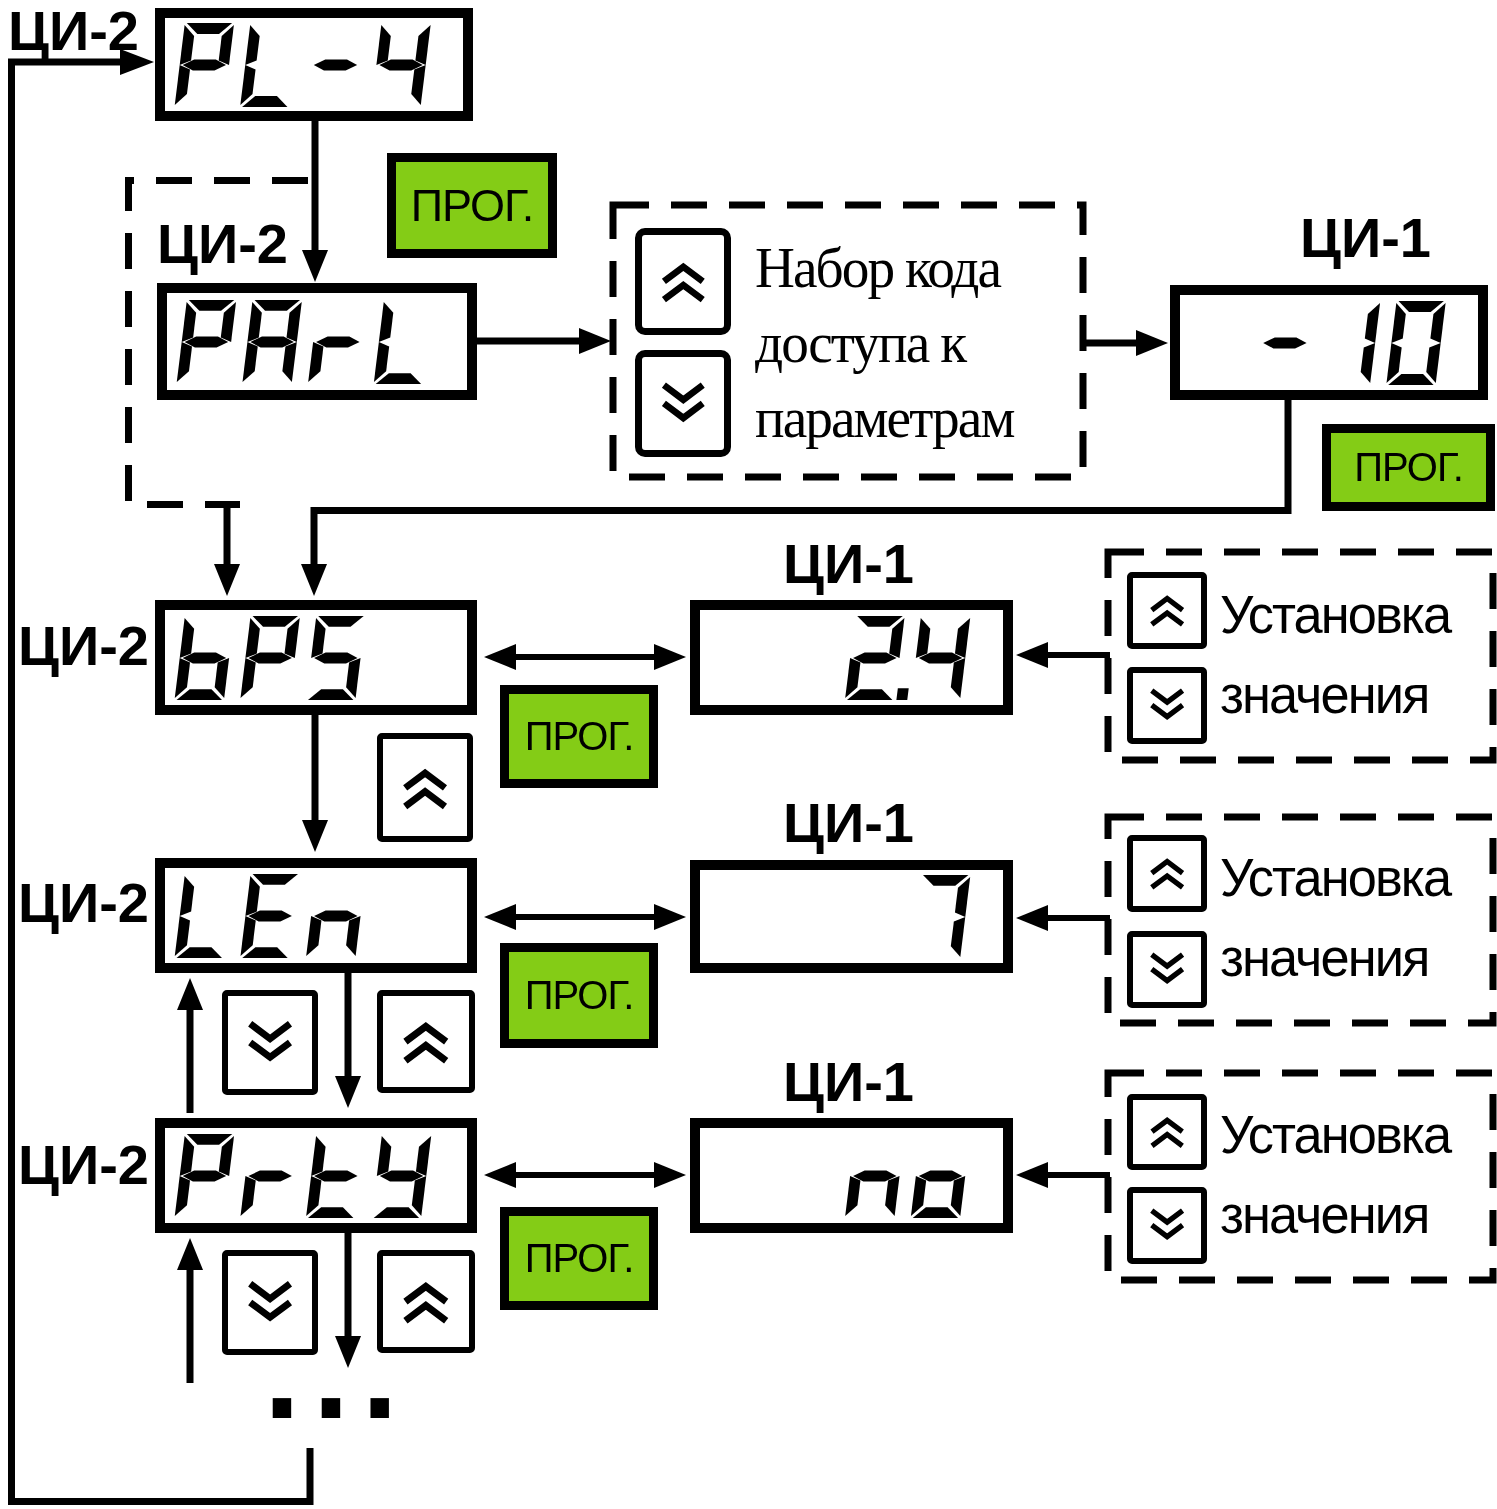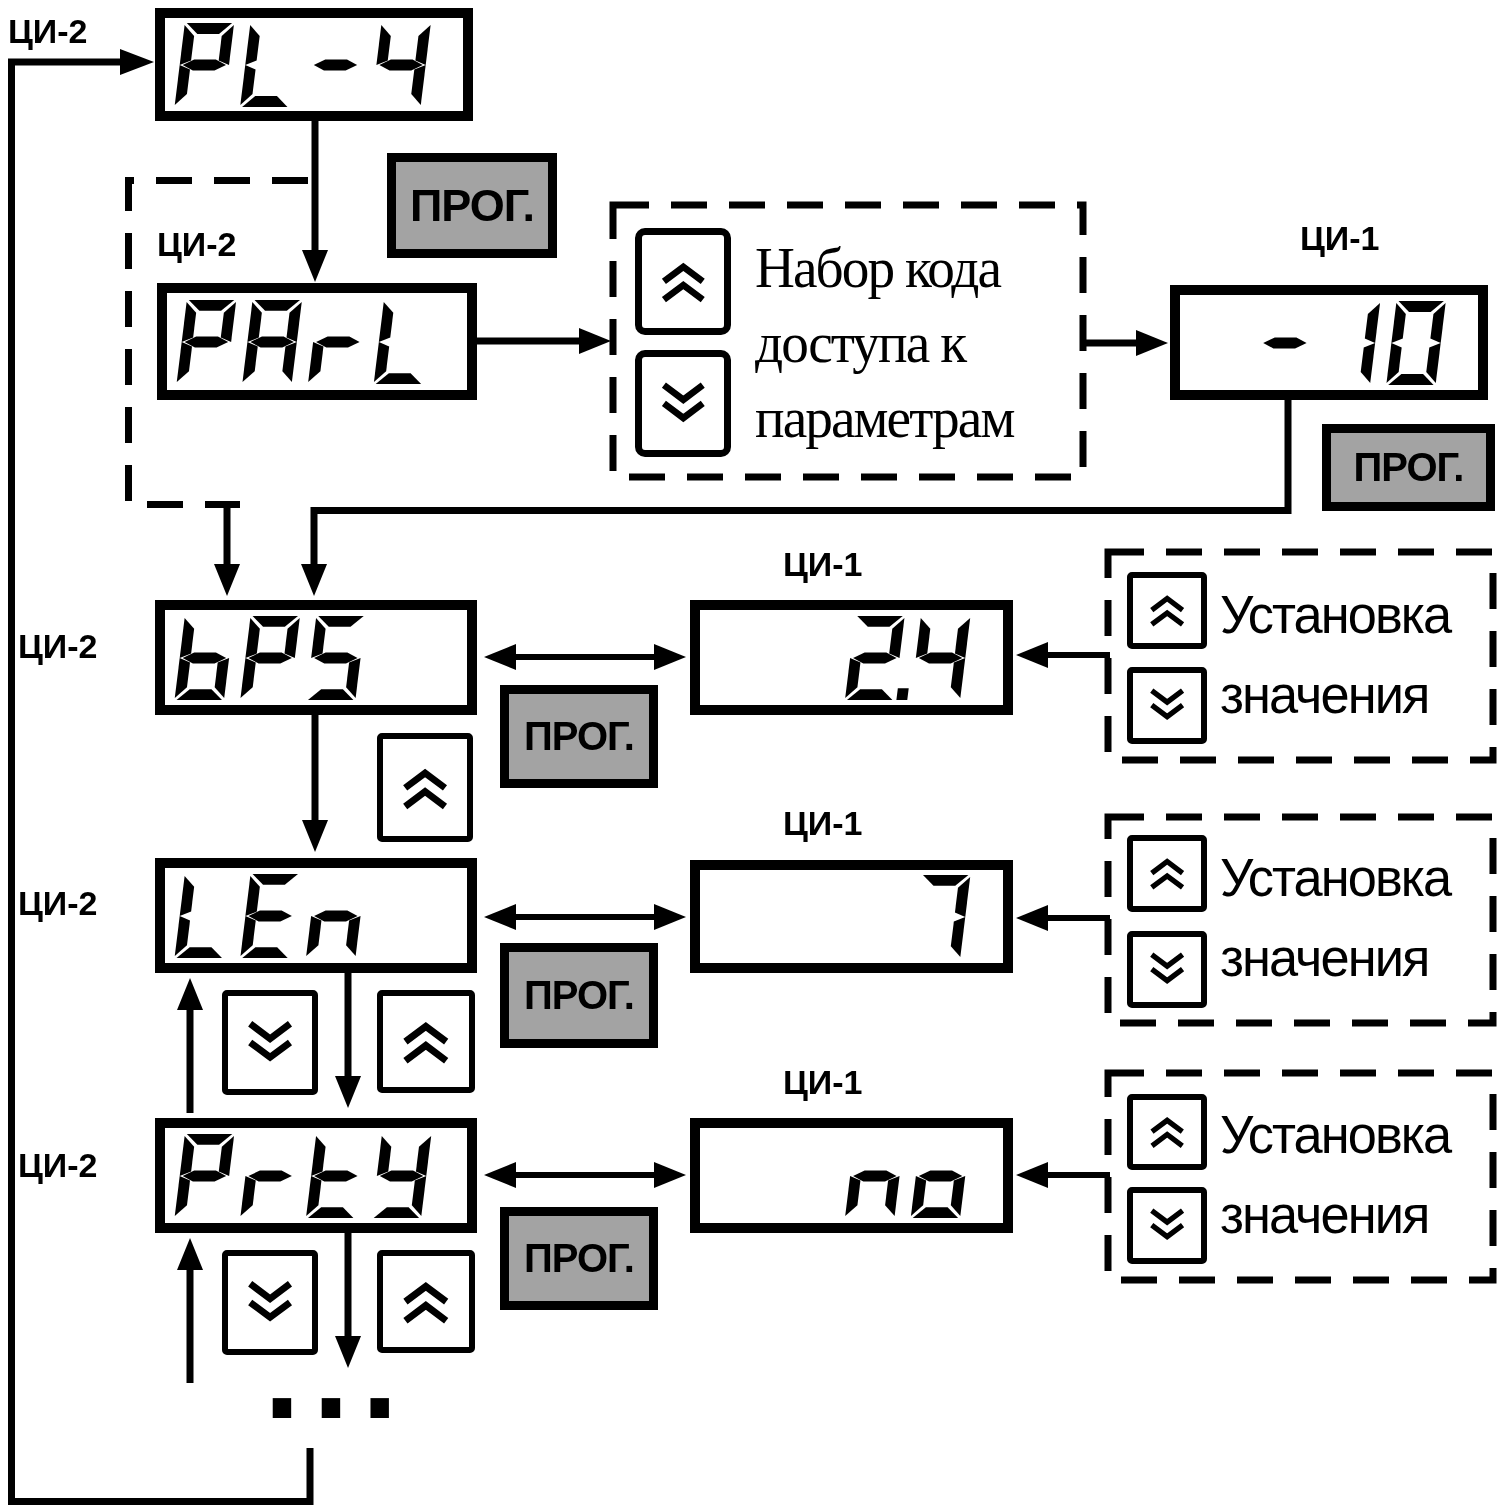--- a/index.html
+++ b/index.html
@@ -11,28 +11,28 @@
   #wires{position:absolute;left:0;top:0;z-index:0;}
   .display{
     position:absolute;box-sizing:border-box;z-index:2;
     border:10px solid #000;background:#fff;
     display:flex;align-items:center;padding:0 8px;
   }
   .display.al-left{justify-content:flex-start;}
   .display.al-right{justify-content:flex-end;}
   .display svg.seg{height:84px;display:block;}
   .lbl{
-    position:absolute;z-index:2;font-weight:bold;font-size:34px;line-height:52px;
+    position:absolute;z-index:2;font-weight:bold;font-size:56px;line-height:52px;
     letter-spacing:0px;white-space:nowrap;
   }
   .prog{
     position:absolute;box-sizing:border-box;z-index:2;
-    border:9px solid #000;background:#a3a3a3;
+    border:9px solid #000;background:#84cc16;
     display:flex;align-items:center;justify-content:center;
-    font-weight:bold;font-size:45px;letter-spacing:-1px;white-space:nowrap;
+    font-weight:normal;font-size:45px;letter-spacing:-1px;white-space:nowrap;
   }
   .prog.small{font-size:40px;}
   .panel{position:absolute;z-index:2;}
   .btn{
     position:absolute;box-sizing:border-box;background:#fff;
     border:7px solid #000;border-radius:10px;
     display:flex;align-items:center;justify-content:center;
   }
   .btn.sq{border-radius:5px;border-width:6px;}
   .btn svg{width:74%;height:74%;display:block;}

